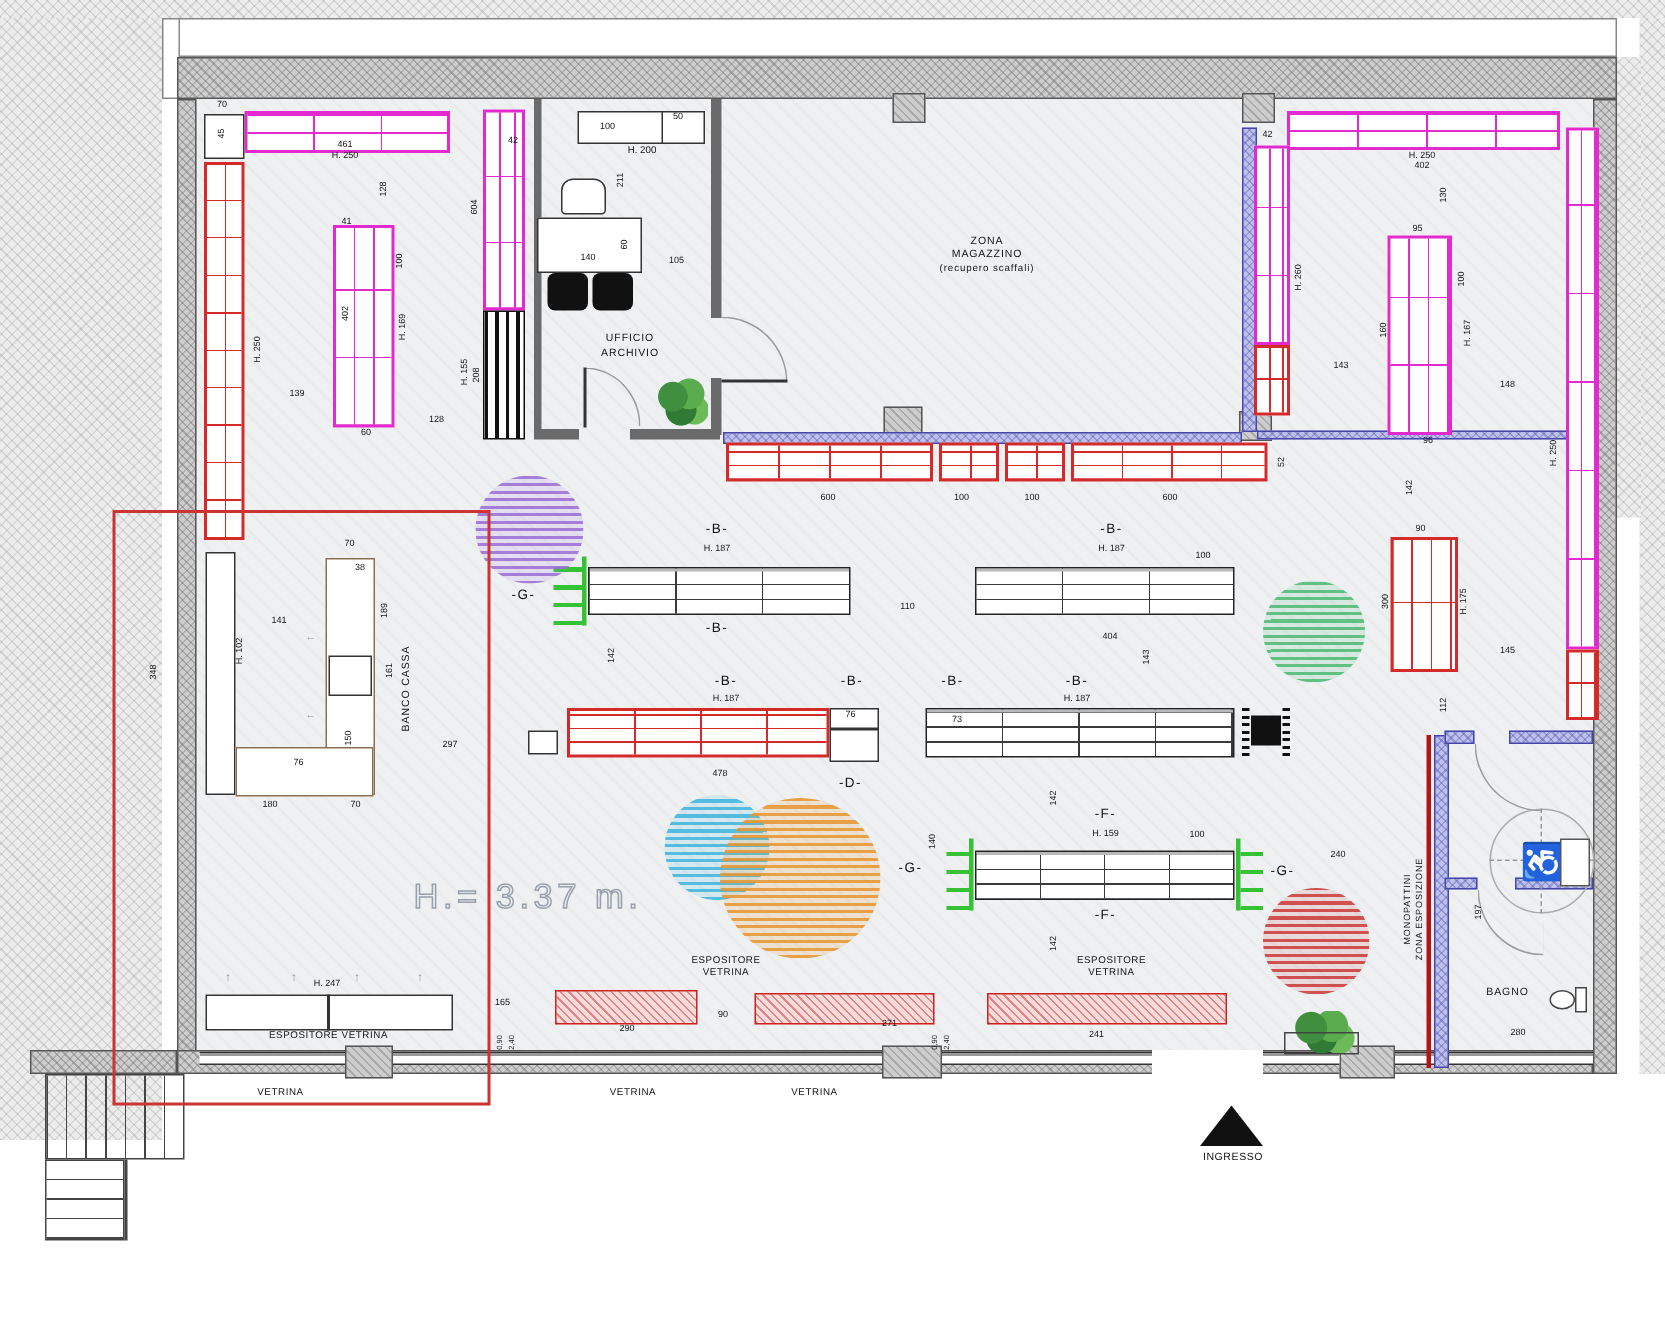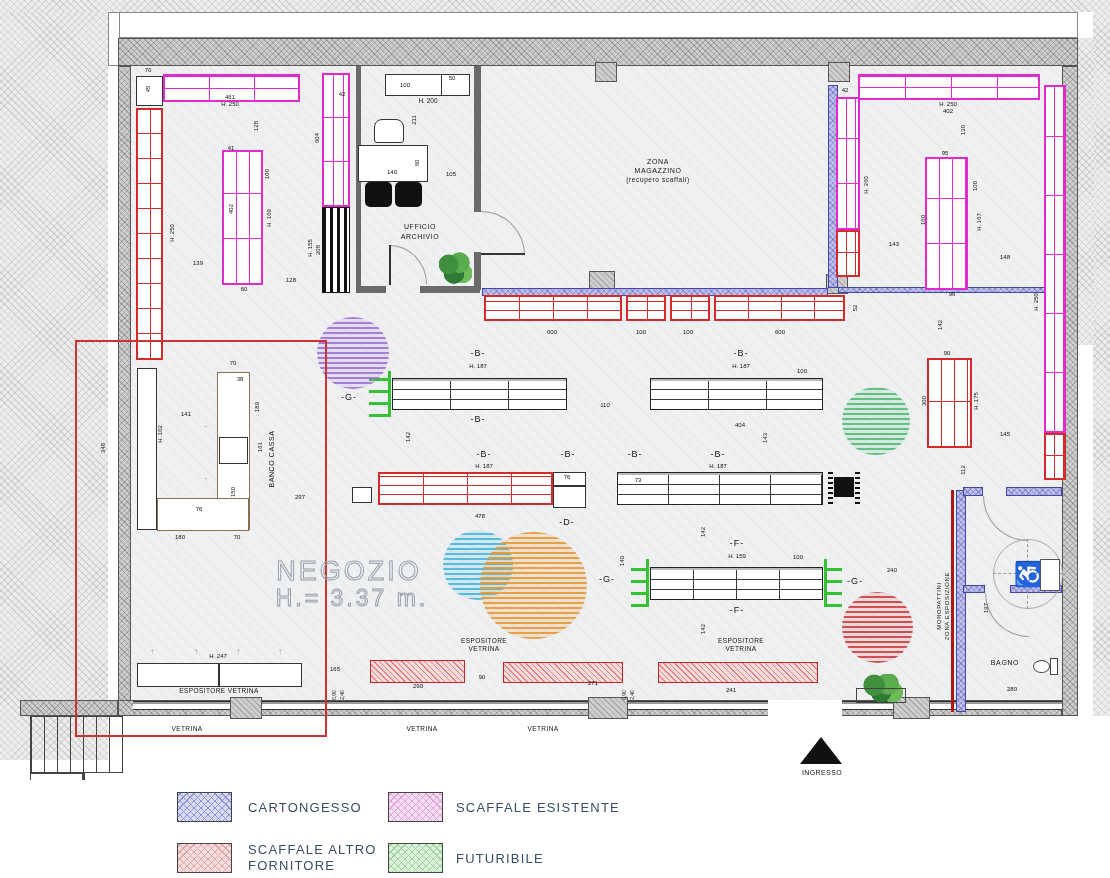--- a/index.html
+++ b/index.html
@@ -199,21 +199,20 @@
 
   <div class="abs tri" style="left:800px;top:737px"></div>
 
   <div class="abs stair-v" style="left:30px;top:716px;width:93px;height:57px"></div>
   <div class="abs stair-h" style="left:30px;top:773px;width:53px;height:54px"></div>
   <div class="abs" style="left:83px;top:773px;width:1.5px;height:54px;background:#444"></div>
 
   <div class="abs redrect" style="left:75px;top:340px;width:252px;height:397px;z-index:40"></div>
 
   <div id="plan" class="abs" style="left:0;top:0;width:1110px;height:878px;z-index:50;pointer-events:none">
-      <span class="anno t-big" style="left: 349px; top: 571px; transform: translate(-50%, -50%);">NEGOZIO</span>
       <span class="anno t-big" style="left: 352px; top: 598px; font-size: 23px; transform: translate(-50%, -50%);">H.= 3.37 m.</span>
       <span class="anno t-room" style="left: 658px; top: 161px; transform: translate(-50%, -50%);">ZONA</span>
       <span class="anno t-room" style="left: 658px; top: 170px; transform: translate(-50%, -50%);">MAGAZZINO</span>
       <span class="anno t-room" style="left: 658px; top: 180px; font-size: 6.5px; transform: translate(-50%, -50%);">(recupero scaffali)</span>
       <span class="anno t-room" style="left: 420px; top: 226px; transform: translate(-50%, -50%);">UFFICIO</span>
       <span class="anno t-room" style="left: 420px; top: 236px; transform: translate(-50%, -50%);">ARCHIVIO</span>
       <span class="anno t-room" style="left: 271px; top: 459px; transform: translate(-50%, -50%) rotate(-90deg);">BANCO CASSA</span>
       <span class="anno t-room" style="left: 1005px; top: 662px; transform: translate(-50%, -50%);">BAGNO</span>
       <span class="anno t-room" style="left: 947px; top: 606px; font-size: 6px; transform: translate(-50%, -50%) rotate(-90deg);">ZONA ESPOSIZIONE</span>
       <span class="anno t-room" style="left: 939px; top: 606px; font-size: 6px; transform: translate(-50%, -50%) rotate(-90deg);">MONOPATTINI</span>
@@ -330,27 +329,14 @@
       <span class="anno t-dim" style="left: 148px; top: 70px; transform: translate(-50%, -50%);">70</span>
       <span class="anno t-dim" style="left: 148px; top: 89px; transform: translate(-50%, -50%) rotate(-90deg);">45</span>
       <span class="anno t-arrow" style="left: 152px; top: 652px; transform: translate(-50%, -50%);">↑</span>
       <span class="anno t-arrow" style="left: 196px; top: 652px; transform: translate(-50%, -50%);">↑</span>
       <span class="anno t-arrow" style="left: 238px; top: 652px; transform: translate(-50%, -50%);">↑</span>
       <span class="anno t-arrow" style="left: 280px; top: 652px; transform: translate(-50%, -50%);">↑</span>
       <span class="anno t-arrow" style="left: 207px; top: 425px; font-size: 7px; transform: translate(-50%, -50%);">←</span>
       <span class="anno t-arrow" style="left: 207px; top: 477px; font-size: 7px; transform: translate(-50%, -50%);">←</span>
     </div>
 
-  <div class="abs" style="left:0;top:780px;width:1110px;height:98px;background:#fff">
-    <div class="abs swatch" style="left: 177px; top: 12px; background: repeating-linear-gradient(45deg, rgb(141, 147, 214) 0px, rgb(141, 147, 214) 1px, transparent 1px, transparent 5px), repeating-linear-gradient(-45deg, rgb(141, 147, 214) 0px, rgb(141, 147, 214) 1px, transparent 1px, transparent 5px) rgb(215, 218, 243);"></div>
-    <div class="abs legend-label" style="left:248px;top:20px">CARTONGESSO</div>
-    <div class="abs swatch" style="left: 388px; top: 12px; background: repeating-linear-gradient(45deg, rgb(223, 163, 214) 0px, rgb(223, 163, 214) 1px, transparent 1px, transparent 5px), repeating-linear-gradient(-45deg, rgb(223, 163, 214) 0px, rgb(223, 163, 214) 1px, transparent 1px, transparent 5px) rgb(247, 221, 243);"></div>
-    <div class="abs legend-label" style="left:456px;top:20px">SCAFFALE ESISTENTE</div>
-    <div class="abs swatch" style="left: 177px; top: 63px; background: repeating-linear-gradient(45deg, rgb(223, 163, 163) 0px, rgb(223, 163, 163) 1px, transparent 1px, transparent 5px), repeating-linear-gradient(-45deg, rgb(223, 163, 163) 0px, rgb(223, 163, 163) 1px, transparent 1px, transparent 5px) rgb(247, 221, 221);"></div>
-    <div class="abs legend-label" style="left:248px;top:62px">
-      <div>SCAFFALE ALTRO</div>
-      <div>FORNITORE</div>
-    </div>
-    <div class="abs swatch" style="left: 388px; top: 63px; background: repeating-linear-gradient(45deg, rgb(156, 212, 156) 0px, rgb(156, 212, 156) 1px, transparent 1px, transparent 5px), repeating-linear-gradient(-45deg, rgb(156, 212, 156) 0px, rgb(156, 212, 156) 1px, transparent 1px, transparent 5px) rgb(220, 242, 220);"></div>
-    <div class="abs legend-label" style="left:456px;top:71px">FUTURIBILE</div>
-  </div>
 
 </div>
 
 </body></html>

